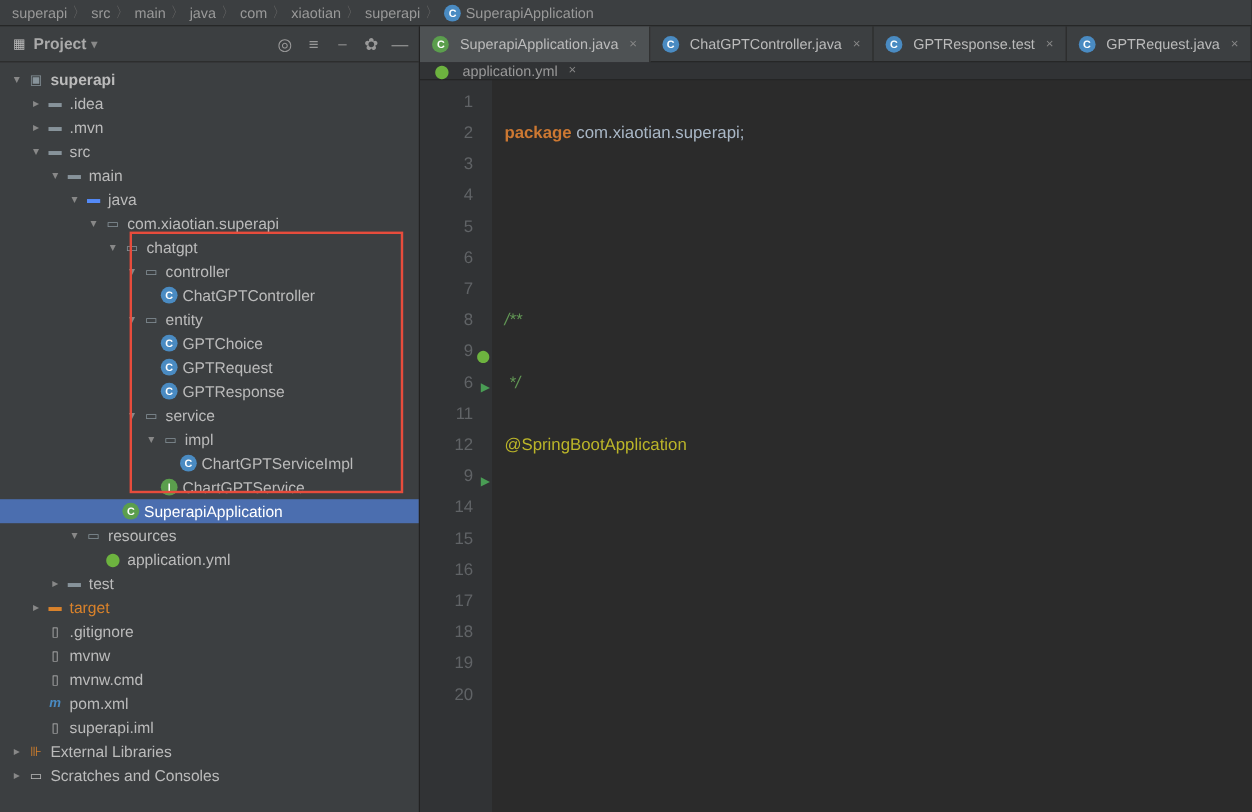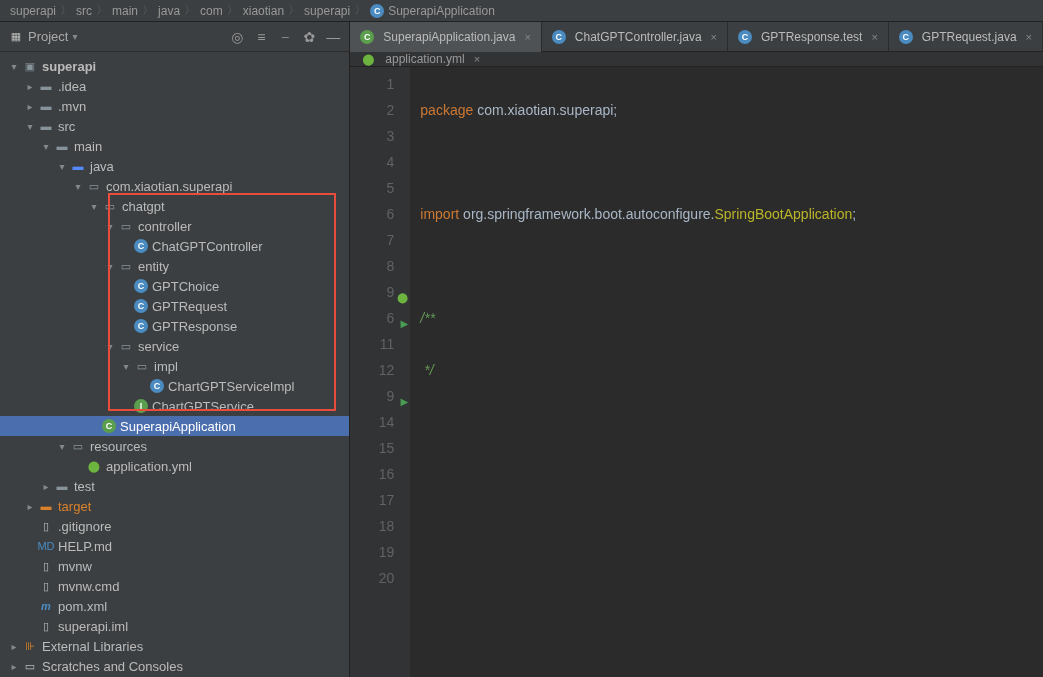--- a/index.html
+++ b/index.html
@@ -3,21 +3,21 @@
 <meta charset="utf-8">
 <style>
 * { margin:0; padding:0; box-sizing:border-box; font-family:"Segoe UI",Arial,sans-serif; }
 body { background:#2b2b2b; color:#bbb; font-size:13px; width:1043px; height:677px; overflow:hidden; position:relative; }
 .breadcrumbs { background:#3c3f41; height:22px; display:flex; align-items:center; padding:0 8px; color:#999; font-size:12px; border-bottom:1px solid #222; }
 .breadcrumbs span { margin:0 2px; }
 .bc-sep { color:#666; margin:0 4px; }
 .main-row { display:flex; height:655px; }
 .left-panel { width:362px; background:#3c3f41; border-right:1px solid #222; display:flex; flex-direction:column; }
 .panel-header { height:30px; display:flex; align-items:center; padding:0 8px; border-bottom:1px solid #2b2b2b; }
-.panel-title { color:#aaa; font-weight:normal; flex:1; display:flex; align-items:center; }
+.panel-title { color:#aaa; font-weight:bold; flex:1; display:flex; align-items:center; }
 .dropdown-arrow { margin-left:4px; font-size:10px; color:#888; }
 .toolbar-icons { display:flex; gap:8px; }
 .tool-ico { width:16px; height:16px; color:#999; cursor:pointer; display:flex; align-items:center; justify-content:center; font-size:14px; }
 .tree { flex:1; overflow:auto; padding-top:4px; position:relative; }
 .tree-row { display:flex; align-items:center; height:20px; cursor:pointer; white-space:nowrap; }
 .tree-row.selected { background:#4b6eaf; color:#fff; }
 .chevron { width:16px; text-align:center; color:#888; font-size:10px; }
 .node-icon { width:16px; height:14px; margin-right:4px; display:inline-flex; align-items:center; justify-content:center; font-size:11px; }
 .folder { color:#87939a; }
 .module { color:#87939a; }
@@ -35,21 +35,21 @@
 .tab-close { color:#888; font-size:11px; margin-left:4px; }
 .subtab-row { height:28px; background:#313335; display:flex; align-items:center; border-bottom:1px solid #222; }
 .subtab { padding:0 10px; display:flex; align-items:center; gap:5px; font-size:12px; color:#999; }
 .editor-body { flex:1; display:flex; background:#2b2b2b; font-family:"JetBrains Mono","Consolas",monospace; font-size:14px; position:relative; }
 .gutter { width:60px; background:#313335; text-align:right; padding-top:4px; color:#606366; }
 .gutter-line { height:26px; padding-right:16px; line-height:26px; position:relative; }
 .gutter-ico { position:absolute; right:2px; top:6px; font-size:10px; }
 .run-arrow { color:#499c54; }
 .spring-gutter { color:#6db33f; }
 .code { flex:1; padding-top:4px; padding-left:10px; line-height:26px; white-space:pre; }
-.kw { color:#cc7832; }
+.kw { color:#cc7832;font-weight:bold; }
 .doc { color:#629755; font-style:italic; }
 .doctag { color:#629755; font-style:italic; text-decoration:underline; }
 .ann { color:#bbb529; }
 .plain { color:#a9b7c6; }
 .target-folder { color:#d9822b; }
 </style>
 </head>
 <body>
 
 <div class="breadcrumbs">
@@ -193,24 +193,20 @@
           <span class="node-text">test</span>
         </div>
       <div class="tree-row" style="padding-left:22px;">
           <span class="chevron">▸</span>
           <span class="node-icon target-folder">▬</span>
           <span class="node-text target-folder">target</span>
         </div>
       <div class="tree-row" style="padding-left:38px;">
           <span class="node-icon">▯</span>
           <span class="node-text">.gitignore</span>
-        </div>
-      <div class="tree-row" style="padding-left:38px;">
-          <span class="node-icon" style="color:#4a8bc2;">MD</span>
-          <span class="node-text">HELP.md</span>
         </div>
       <div class="tree-row" style="padding-left:38px;">
           <span class="node-icon">▯</span>
           <span class="node-text">mvnw</span>
         </div>
       <div class="tree-row" style="padding-left:38px;">
           <span class="node-icon">▯</span>
           <span class="node-text">mvnw.cmd</span>
         </div>
       <div class="tree-row" style="padding-left:38px;">
@@ -283,24 +279,24 @@
         <div class="gutter-line">15</div>
         <div class="gutter-line">16</div>
         <div class="gutter-line">17</div>
         <div class="gutter-line">18</div>
         <div class="gutter-line">19</div>
         <div class="gutter-line">20</div>
       </div>
       <div class="code">
 <div><span class="kw">package </span><span class="plain">com.xiaotian.superapi</span><span class="plain">;</span></div>
 <div>&nbsp;</div>
-<div><span class="kw">import </span><span class="plain">org.springframework.boot.autoconfigure.</span><span class="ann">SpringBootApplication</span><span class="plain">;</span></div>
 <div>&nbsp;</div>
 <div><span class="doc">/**</span></div>
 <div><span class="doc"> */</span></div>
+<div><span class="ann">@SpringBootApplication</span></div>
 <div>&nbsp;</div>
 <div>&nbsp;</div>
 
 
 
 
 
 
 
 

